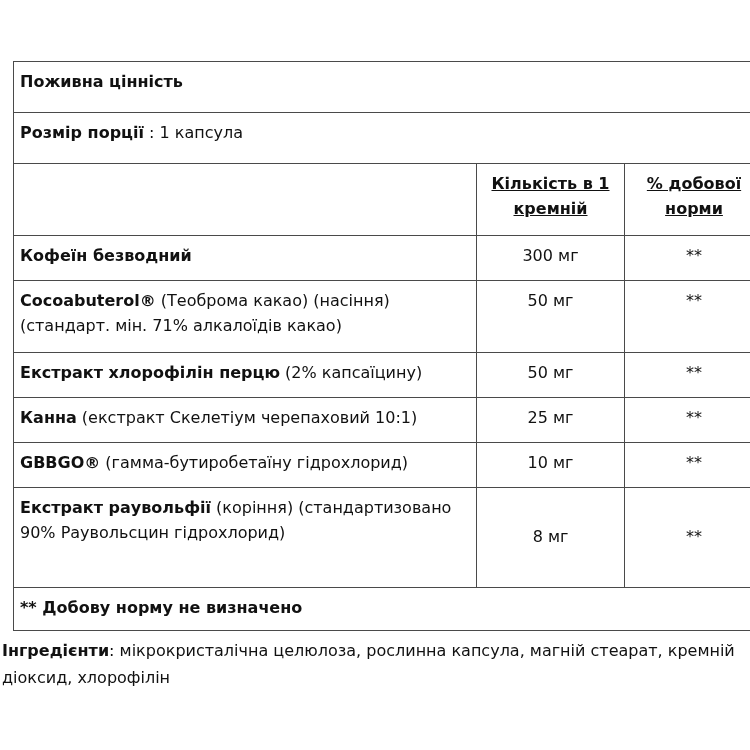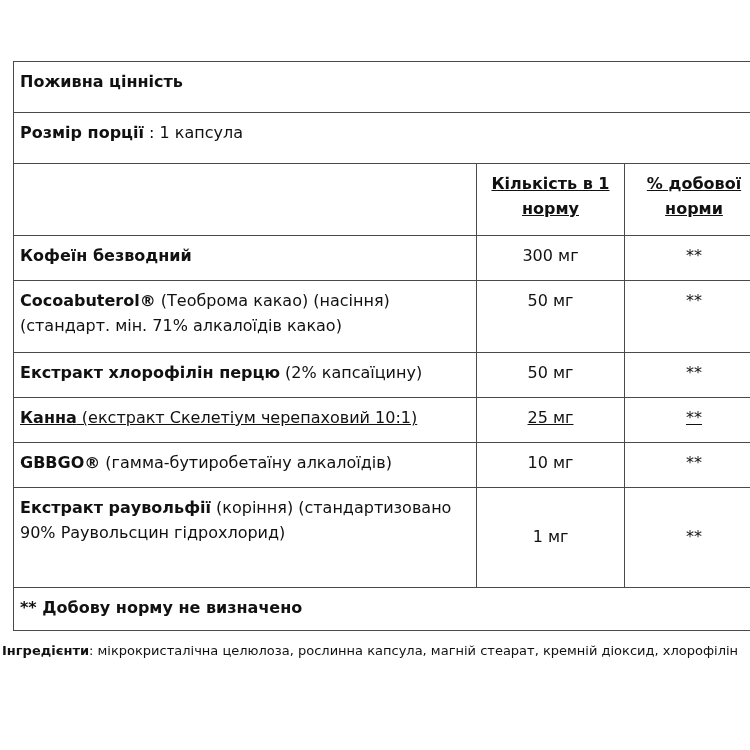--- a/index.html
+++ b/index.html
@@ -21,28 +21,28 @@
       padding: 7px 6px 10px 6px;
     }
     .b { font-weight: bold; }
     .c { text-align: center; }
     .row-title td { height: 33px; }
     .row-serving td { height: 33px; margin-top: 40px; }
     .row-head td { height: 54px; padding-top: 4px; text-decoration: underline; }
     .row-1 td { height: 27px; padding-top: 3px; }
     .row-2 td { height: 54px; padding-top: 3px; }
     .row-3 td { height: 27px; padding-top: 3px; }
-    .row-4 td { height: 27px; padding-top: 3px; text-decoration: underline; }
+    .row-4 td { height: 27px; padding-top: 3px; }
     .row-5 td { height: 27px; padding-top: 3px; }
     .row-6 td { height: 82px; padding-top: 3px; margin-left: 16px; }
     .row-6 td.mid { vertical-align: middle; }
     .row-foot td { height: 25px; padding-top: 3px; font-weight: bold; }
     .ingredients {
       position: absolute; left: 2px; top: 637px; width: 740px;
-      font-size: 13px; line-height: 27px;
+      font-size: 16px; line-height: 27px;
     }
   </style>
 </head>
 <body>
 
 <div class="wrap">
   <table class="nutri">
     <colgroup>
       <col style="width:463px">
       <col style="width:148px">
@@ -50,21 +50,21 @@
     </colgroup>
     <tbody>
         <tr class="row-title">
       <td colspan="3" class="b">Поживна цінність</td>
     </tr>
     <tr class="row-serving">
       <td colspan="3"><span class="b">Розмір порції</span><span> : </span><span>1 капсула</span></td>
     </tr>
     <tr class="row-head">
       <td></td>
-      <td class="b c"><span>Кількість в 1</span><br><span>норму</span></td>
+      <td class="b c"><span>Кількість в 1</span><br><span>кремній</span></td>
       <td class="b c"><span>% добової</span><br><span>норми</span></td>
     </tr>
     <tr class="row-1">
       <td><span class="b">Кофеїн безводний</span><span></span></td>
       <td class="c">300 мг</td>
       <td class="c">**</td>
     </tr>
     <tr class="row-2">
       <td><span class="b">Cocoabuterol®</span><span> (Теоброма какао) (насіння) (стандарт. мін. 71% алкалоїдів какао)</span></td>
       <td class="c">50 мг</td>
@@ -74,27 +74,27 @@
       <td><span class="b">Екстракт хлорофілін перцю</span><span> (2% капсаїцину)</span></td>
       <td class="c">50 мг</td>
       <td class="c">**</td>
     </tr>
     <tr class="row-4">
       <td><span class="b">Канна</span><span> (екстракт Скелетіум черепаховий 10:1)</span></td>
       <td class="c">25 мг</td>
       <td class="c">**</td>
     </tr>
     <tr class="row-5">
-      <td><span class="b">GBBGO®</span><span> (гамма-бутиробетаїну алкалоїдів)</span></td>
+      <td><span class="b">GBBGO®</span><span> (гамма-бутиробетаїну гідрохлорид)</span></td>
       <td class="c">10 мг</td>
       <td class="c">**</td>
     </tr>
     <tr class="row-6">
       <td><span class="b">Екстракт раувольфії</span><span> (коріння) (стандартизовано 90% Раувольсцин гідрохлорид)</span></td>
-      <td class="c mid">1 мг</td>
+      <td class="c mid">8 мг</td>
       <td class="c mid">**</td>
     </tr>
     <tr class="row-foot">
       <td colspan="3">** Добову норму не визначено</td>
     </tr>
   </tbody>
     </table>
 </div>
 
 <div class="ingredients"><span class="b">Інгредієнти</span><span>: мікрокристалічна целюлоза, рослинна капсула, магній стеарат, кремній діоксид, хлорофілін</span></div>

